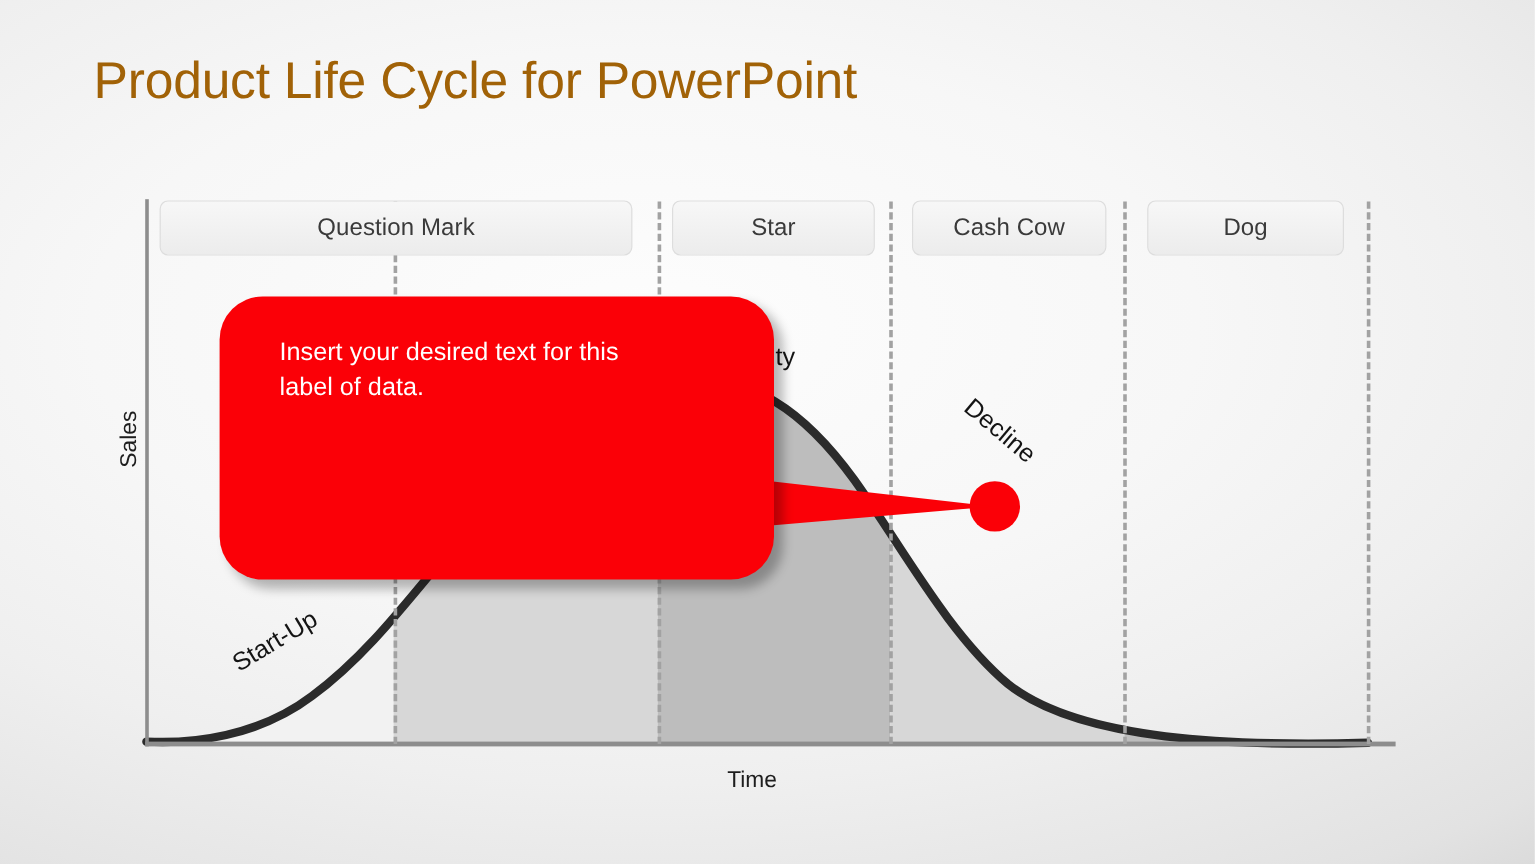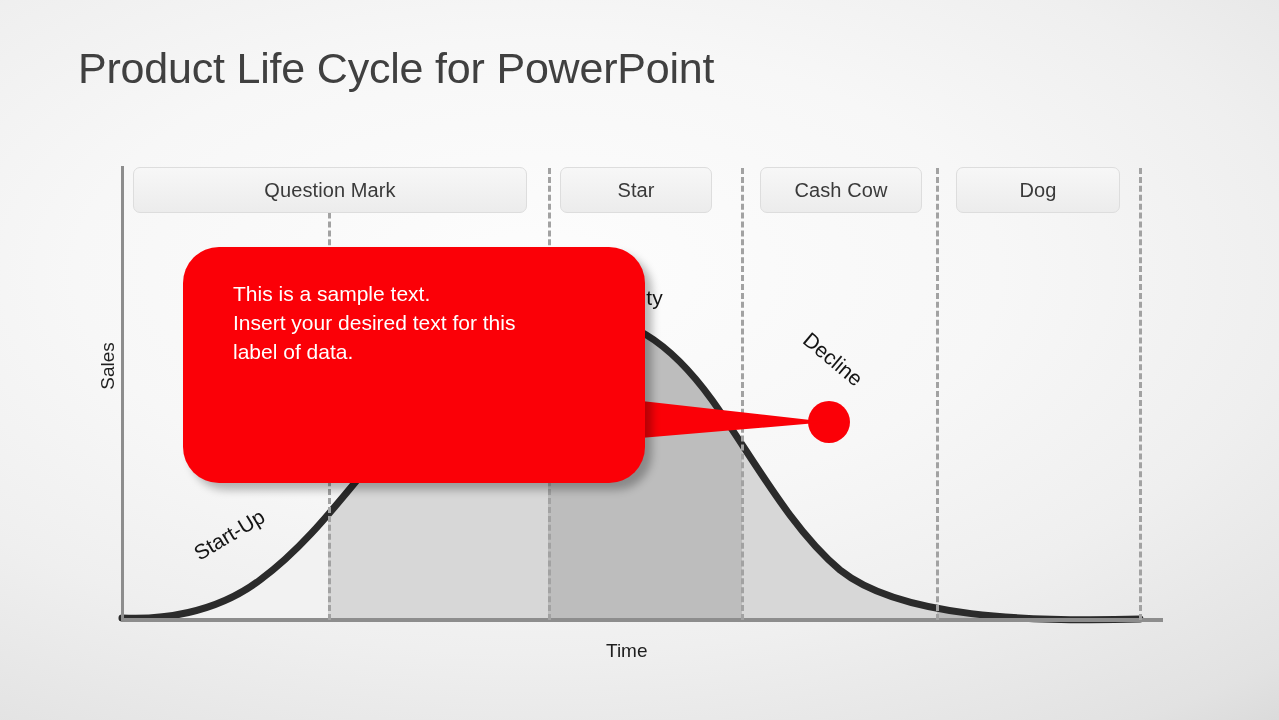--- a/index.html
+++ b/index.html
@@ -20,21 +20,21 @@
     height: 720px;
   }
 
   
   #slide-title {
     position: absolute;
     left: 78px;
     top: 42px;
     font-size: 43px;
     line-height: 52px;
-    color: #404040;
+    color: #a16207;
     font-weight: 400;
     letter-spacing: -0.2px;
     white-space: nowrap;
   }
 
   
   #plot {
     position: absolute;
     left: 0;
     top: 0;
@@ -217,21 +217,21 @@
 
     <div class="divider" style="left:328px;"></div>
     <div class="divider" style="left:548px;"></div>
     <div class="divider" style="left:741px;"></div>
     <div class="divider" style="left:936px;"></div>
     <div class="divider" style="left:1139px;"></div>
 
     <div class="stage-box" style="left:133px;width:394px;align-items:center;">
       <span>Question Mark</span>
     </div>
-    <div class="stage-box" style="left:560px;width:152px;align-items:center;">
+    <div class="stage-box" style="left:560px;width:169px;align-items:center;">
       <span>Star</span>
     </div>
     <div class="stage-box" style="left:760px;width:162px;">
       <span>Cash Cow</span>
     </div>
     <div class="stage-box" style="left:956px;width:164px;">
       <span>Dog</span>
     </div>
 
     <div class="curve-label" id="curve-label-startup">Start-Up</div>
@@ -242,20 +242,19 @@
     <div class="axis-label" id="label-time">Time</div>
 
     <div id="marker-dot"></div>
 
     <svg id="callout-tail" viewBox="0 0 340 105">
       <polygon points="0,15 328,52 0,80" fill="#fb0007"></polygon>
     </svg>
 
     <div id="callout-box">
       <div id="callout-text">
-        <div>This is a sample text.</div>
         <div>Insert your desired text for this</div>
         <div>label of data.</div>
       </div>
     </div>
 
   </div>
 </div>
 
 </body></html>

